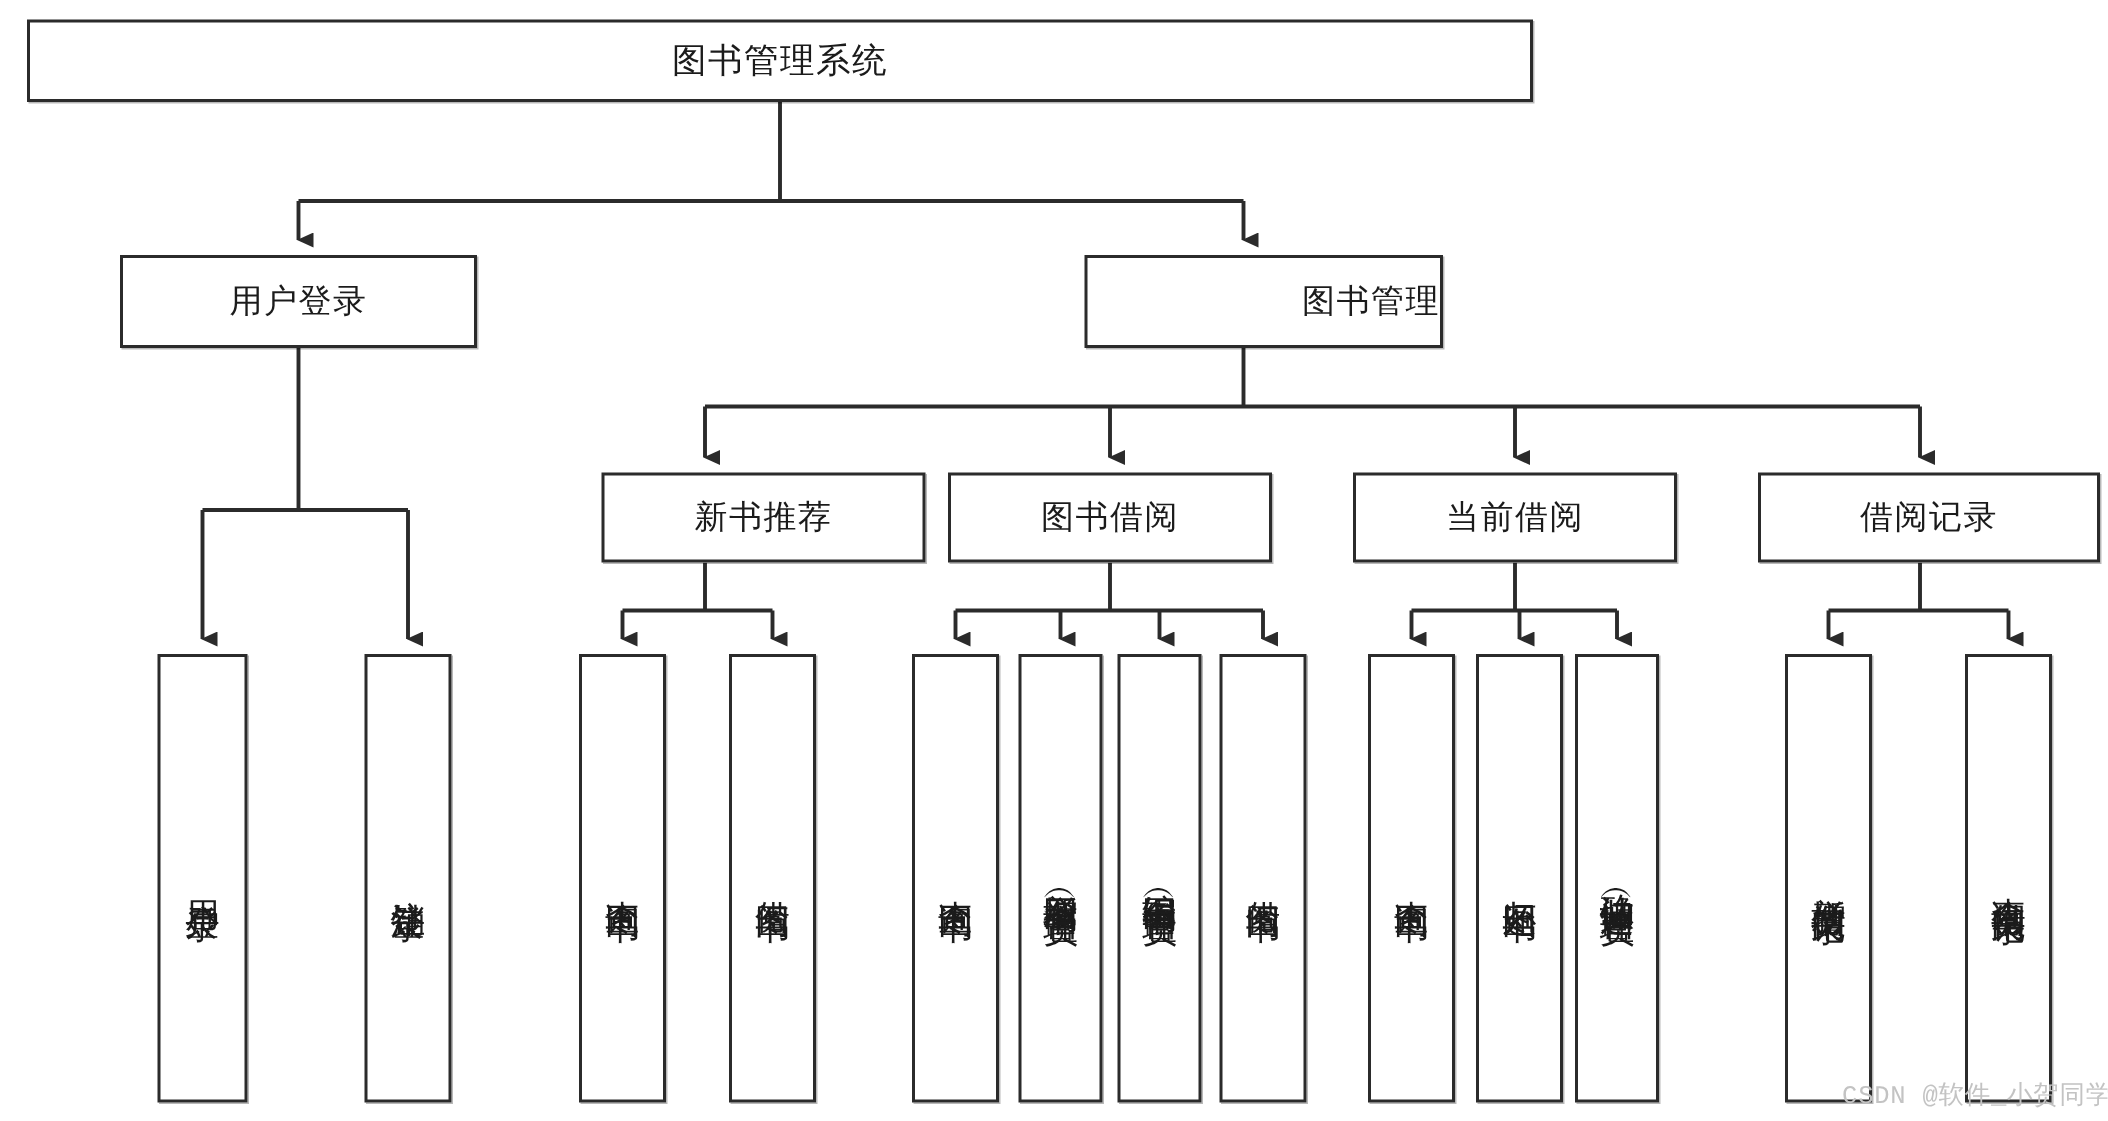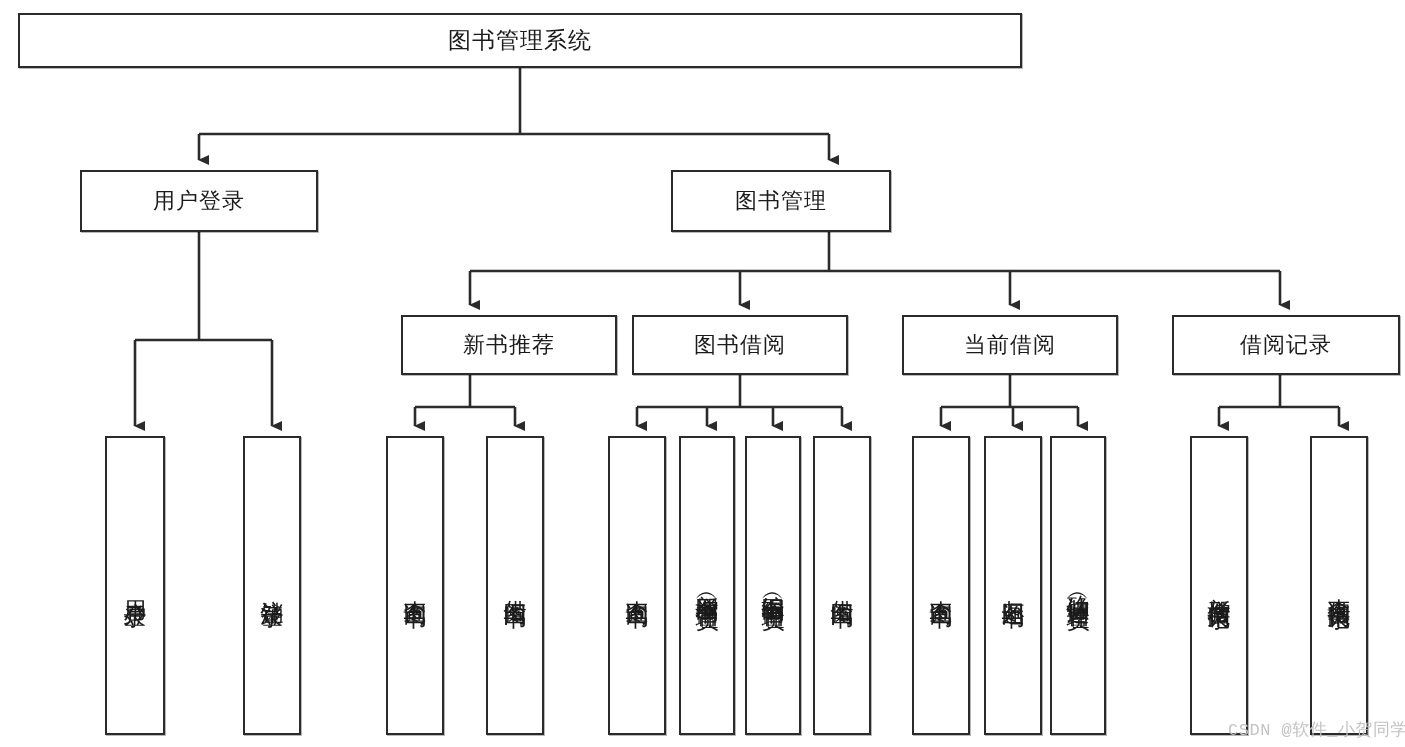--- a/index.html
+++ b/index.html
@@ -136,21 +136,21 @@
     </g>
   </svg>
 
   <div class="node root" style="left: 18px; top: 13px; width: 1004px; height: 55px;">
     <span class="node-label">图书管理系统</span>
   </div>
 
   <div class="node" style="left: 80px; top: 170px; width: 238px; height: 62px;">
     <span class="node-label">用户登录</span>
   </div>
-  <div class="node" style="left: 671px; top: 170px; width: 220px; height: 62px;">
+  <div class="node" style="left: 723px; top: 170px; width: 239px; height: 62px; justify-content: flex-end;">
     <span class="node-label">图书管理</span>
   </div>
 
   <div class="node" style="left: 362px; top: 315px; width: 216px; height: 60px; margin-left: 39px;">
     <span class="node-label">新书推荐</span>
   </div>
   <div class="node" style="left: 902px; top: 315px; width: 216px; height: 60px;">
     <span class="node-label">当前借阅</span>
   </div>
   <div class="node" style="left: 632px; top: 315px; width: 216px; height: 60px;">

